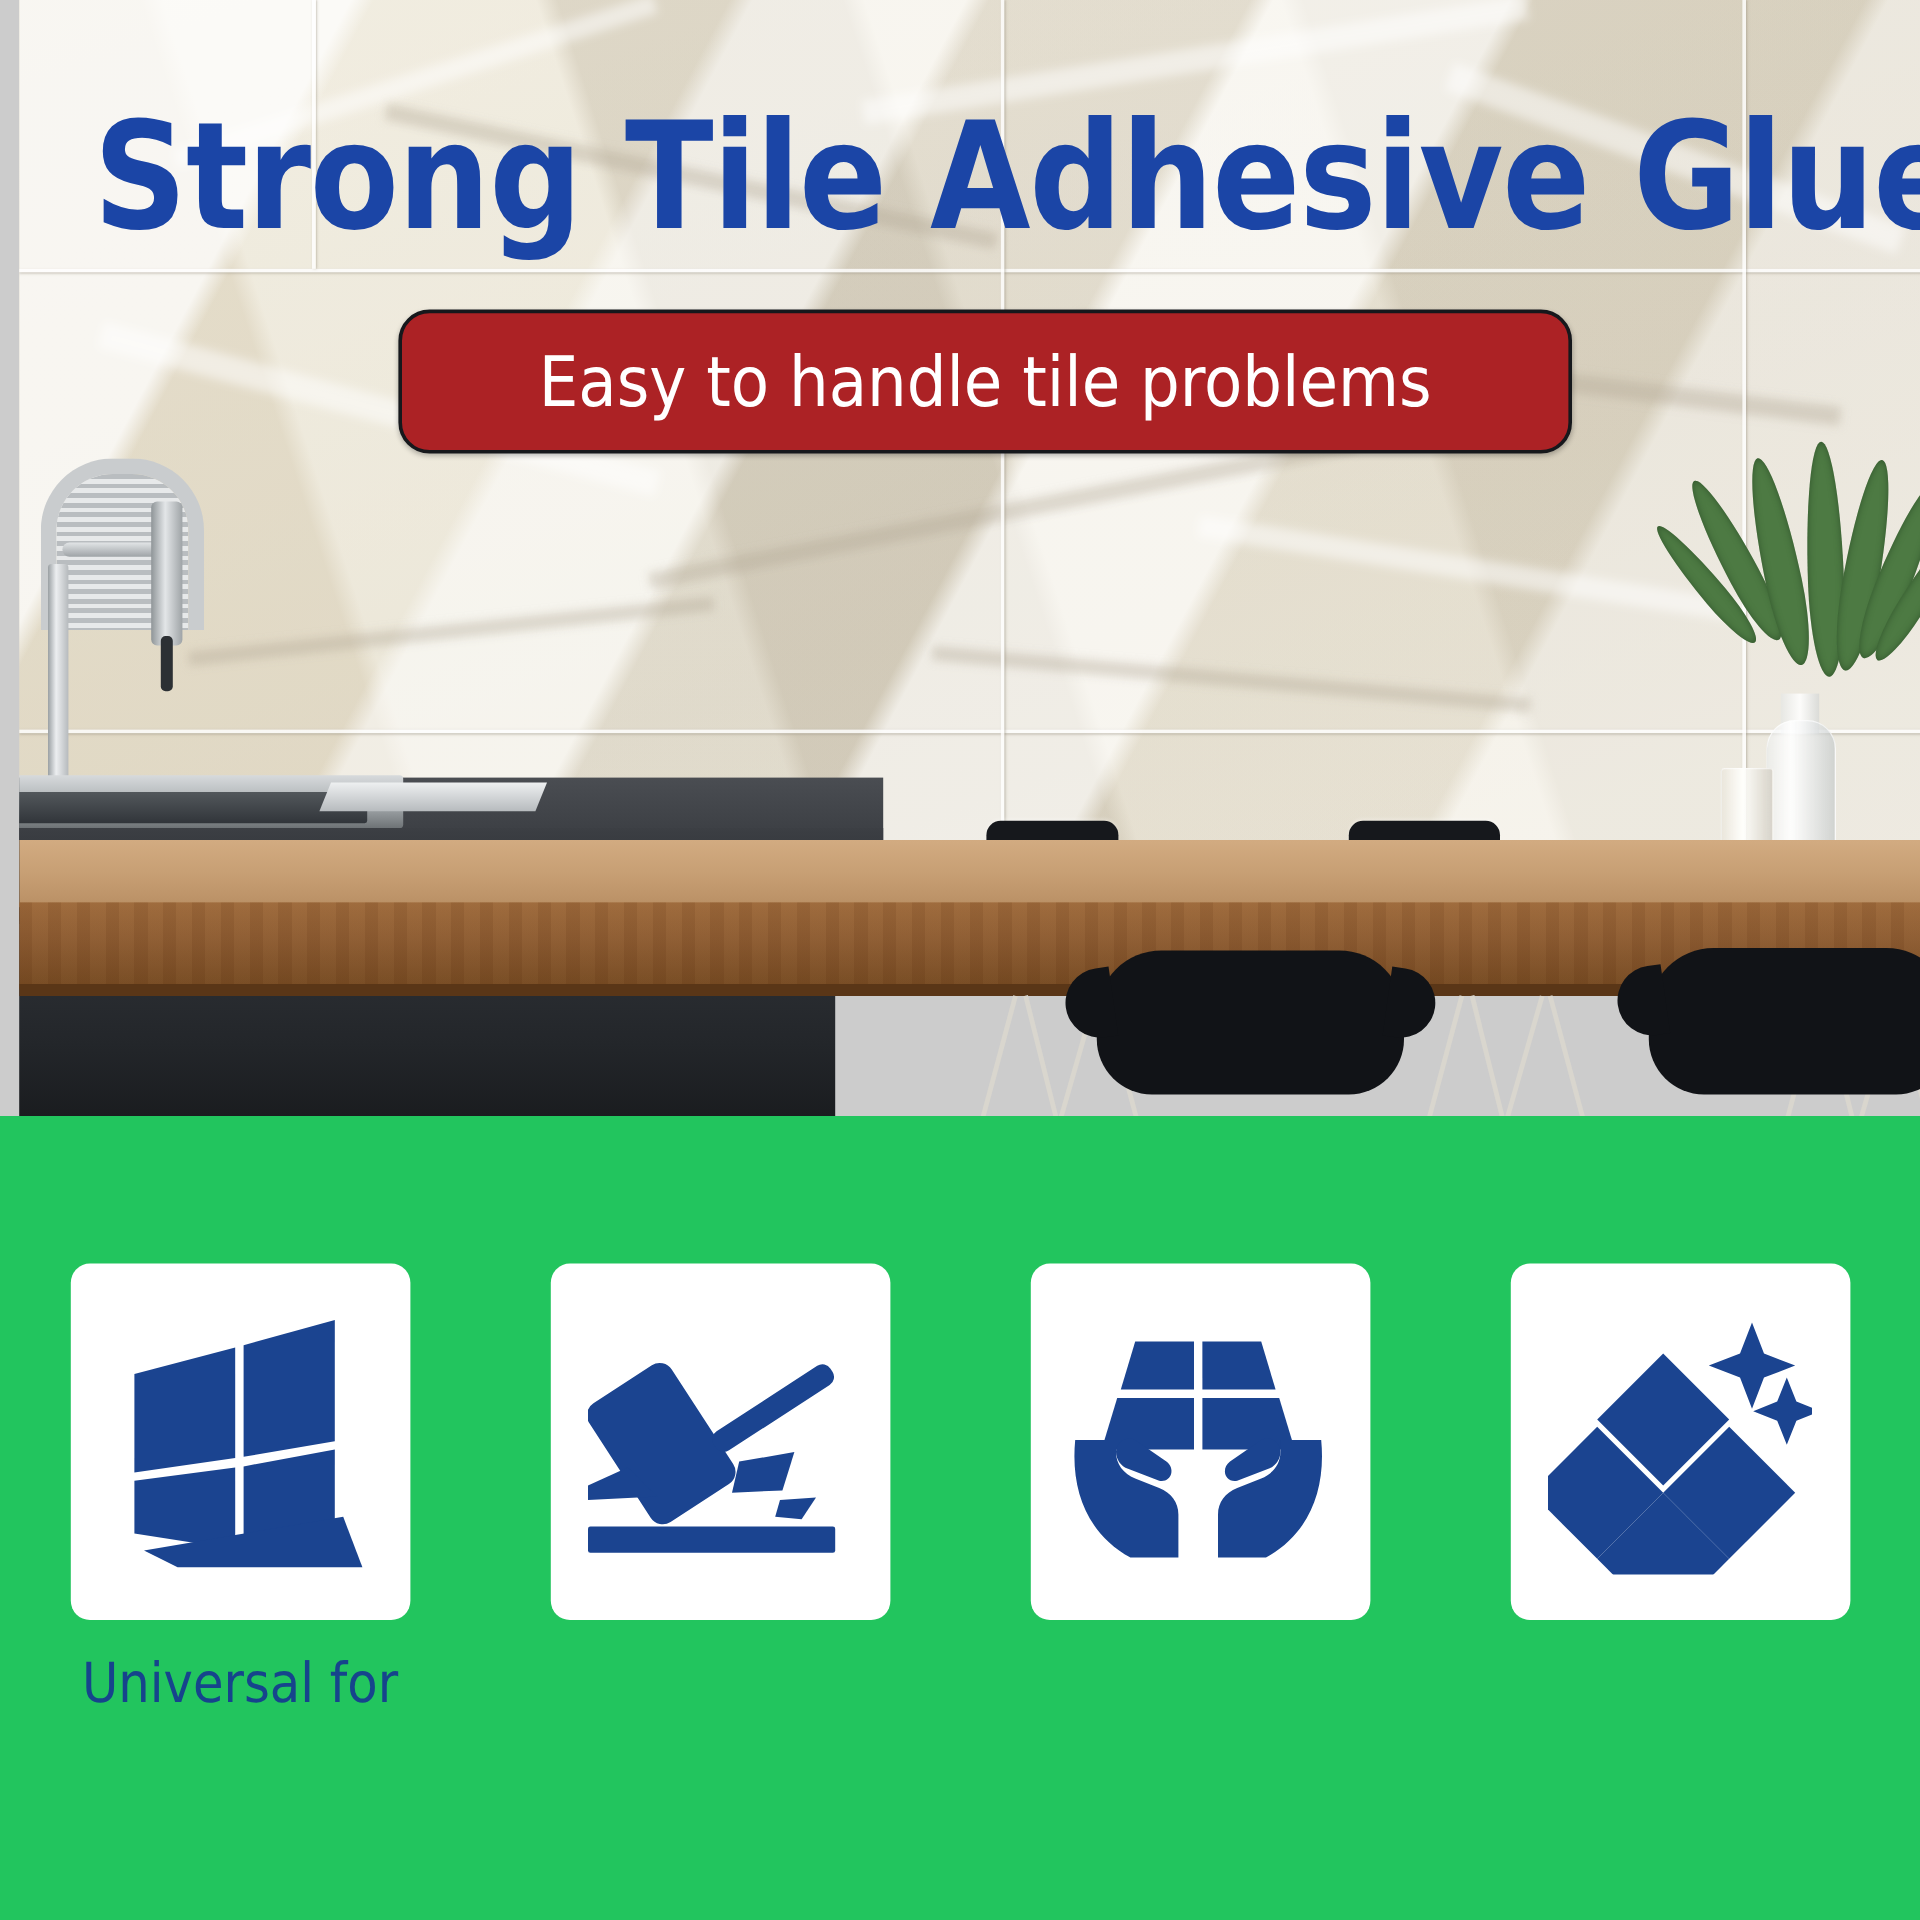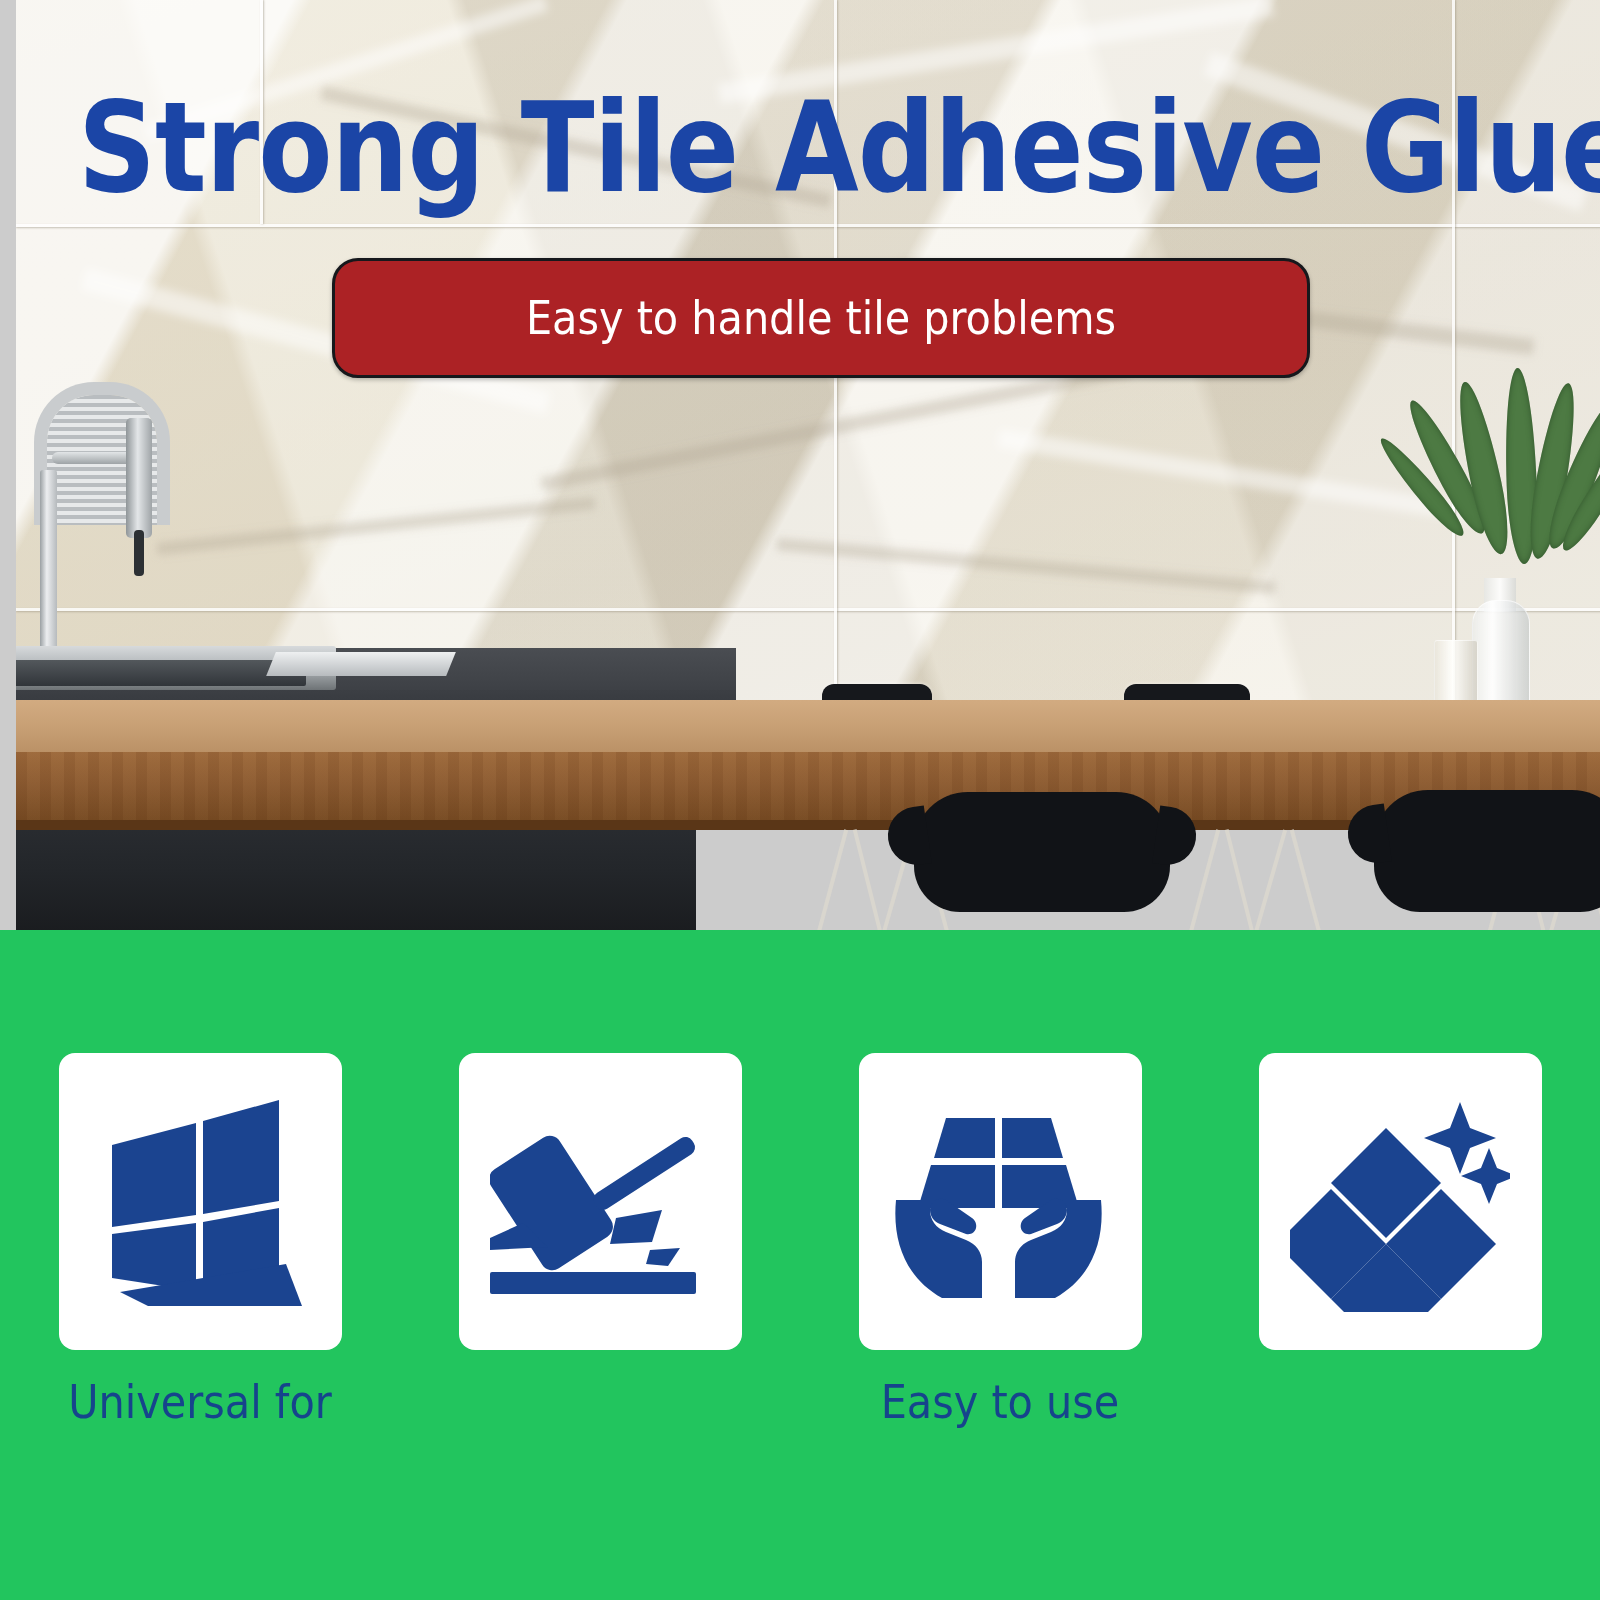--- a/index.html
+++ b/index.html
@@ -107,21 +107,21 @@
   }
 
   
   .banner{
     position:absolute;left:316px;top:258px;width:972px;height:114px;
     background:#ac2225;border:3px solid #16181c;border-radius:26px;
     display:flex;align-items:center;justify-content:center;
     box-shadow:0 2px 4px rgba(0,0,0,.25);
   }
   .banner-text{
-    color:#ffffff;font-size:46px;font-weight:normal;letter-spacing:0px;
+    color:#ffffff;font-size:58px;font-weight:normal;letter-spacing:0px;
     font-family:"Liberation Sans Narrow","DejaVu Sans Condensed","Liberation Sans",sans-serif;
     white-space:nowrap;
   }
 
   
   .features{position:absolute;left:0;top:930px;width:1600px;height:670px;background:#22c55e;}
   .fgrid{position:absolute;left:0;top:123px;width:1600px;display:flex;}
   .fcol{width:400px;display:flex;flex-direction:column;align-items:center;}
   .fcard{width:283px;height:297px;background:#ffffff;border-radius:16px;
     display:flex;align-items:center;justify-content:center;}
@@ -264,23 +264,20 @@
               <polygon points="112,26 161,26 173,66 112,66"></polygon>
               <polygon points="41,73 105,73 105,116 28,116"></polygon>
               <polygon points="112,73 176,73 189,116 112,116"></polygon>
               <path d="M6,108 C2,150 16,186 52,206 L92,206 L92,170 C92,160 86,152 76,148 L56,140 C46,136 40,128 40,118 L40,108 Z"></path>
               <path d="M40,118 C40,110 48,104 56,108 L82,126 C90,132 86,144 76,142 L50,132 C44,130 40,124 40,118 Z"></path>
               <path d="M211,108 C215,150 201,186 165,206 L125,206 L125,170 C125,160 131,152 141,148 L161,140 C171,136 177,128 177,118 L177,108 Z"></path>
               <path d="M177,118 C177,110 169,104 161,108 L135,126 C127,132 131,144 141,142 L167,132 C173,130 177,124 177,118 Z"></path>
             </g>
           </svg>
         </div>
-        <div class="fcap">
-          <span>Easy to use</span>
-        </div>
       </div>
 
       <div class="fcol">
         <div class="fcard">
           <svg width="220" height="220" viewBox="0 0 220 220">
             <g fill="#1b4490">
               <polygon points="96,36 151,91 96,146 41,91"></polygon>
               <polygon points="35,97 90,152 35,207 -20,152" transform="translate(6,0)"></polygon>
               <polygon points="157,97 212,152 157,207 102,152" transform="translate(-6,0)"></polygon>
               <polygon points="96,158 151,213 96,268 41,213" transform="translate(0,-6)"></polygon>

